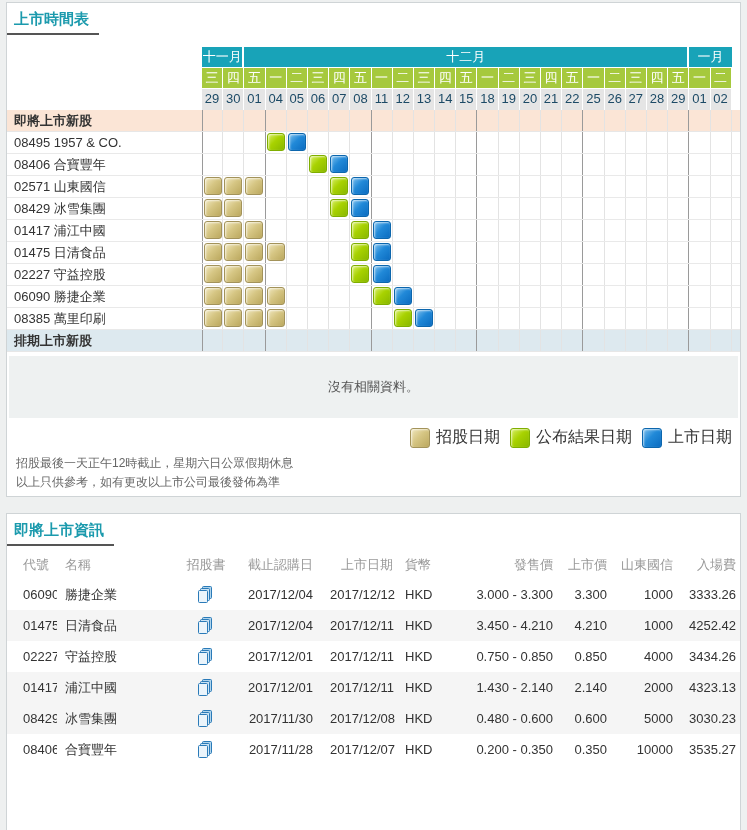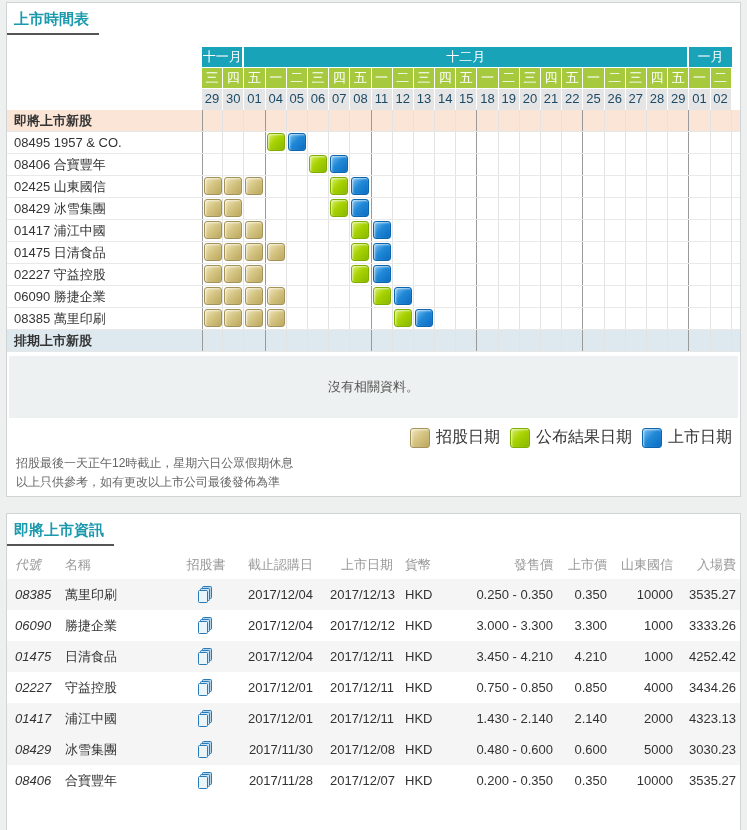--- a/index.html
+++ b/index.html
@@ -41,21 +41,21 @@
   .legend .lg-item { display: flex; align-items: center; gap: 6px; }
   .legend .box { width: 20px; height: 20px; margin: 0; }
   .legend .lg-lab { font-size: 16px; color: #333; }
   .footnote { font-size: 12px; color: #666; margin: 2px 0 4px 9px; line-height: 1.6; }
   
   table { width: 100%; border-collapse: collapse; table-layout: fixed; margin-top: 4px; font-size: 13px; }
   thead th { color: #999; font-weight: normal; height: 29px; }
   tbody td { height: 31px; color: #333; white-space: nowrap; overflow: hidden; }
   tbody tr.odd { background: #F5F5F5; }
   .al { text-align: left; } .ar { text-align: right; } .ac { text-align: center; }
-  .c-code { width: 50px; padding-left: 8px; font-style: italic; }
+  .c-code { width: 50px; padding-left: 16px; }
   .c-name { width: 120px; padding-left: 8px; }
   .c-pros { width: 58px; }
   .c-dead { width: 95px; padding-right: 17px; }
   .c-ldate { width: 68px; padding-right: 5px; }
   .c-curr { width: 50px; padding-left: 7px; }
   .c-offer { width: 108px; padding-right: 3px; }
   .c-lprice { width: 54px; padding-right: 3px; }
   .c-lot { width: 66px; padding-right: 3px; }
   .c-fee { padding-right: 4px; }
   .pros-btn { display: inline-block; width: 18px; height: 18px; cursor: pointer; vertical-align: middle; }
@@ -218,21 +218,21 @@
           <div class="slot wk"></div>
           <div class="slot"></div>
           <div class="slot"></div>
           <div class="slot"></div>
           <div class="slot"></div>
           <div class="slot wk"></div>
           <div class="slot"></div>
           <div class="slot"></div>
         </div>
         <div class="g-row stock-row">
-          <div class="g-lab">02425 山東國信</div>
+          <div class="g-lab">02571 山東國信</div>
           <div class="slot c0">
             <div class="box box-offer"></div>
           </div>
           <div class="slot">
             <div class="box box-offer"></div>
           </div>
           <div class="slot wk">
             <div class="box box-offer"></div>
           </div>
           <div class="slot"></div>
@@ -562,36 +562,20 @@
           <th class="c-dead ar">截止認購日</th>
           <th class="c-ldate ar">上市日期</th>
           <th class="c-curr al">貨幣</th>
           <th class="c-offer ar">發售價</th>
           <th class="c-lprice ar">上市價</th>
           <th class="c-lot ar">山東國信</th>
           <th class="c-fee ar">入場費</th>
         </tr>
       </thead>
     <tbody>
-        <tr class="odd">
-          <td class="c-code al">08385</td>
-          <td class="c-name al">萬里印刷</td>
-          <td class="c-pros ac"><span class="pros-btn"><svg width="18" height="18" viewBox="0 0 18 18" xmlns="http://www.w3.org/2000/svg">
-                <rect x="5.5" y="0.5" width="9" height="12" rx="1" fill="#AFD4EC" stroke="#2A7AB8"></rect>
-                <rect x="3.5" y="2.5" width="9" height="12" rx="1" fill="#CBE4F5" stroke="#2A7AB8"></rect>
-                <rect x="1.5" y="4.5" width="9" height="12" rx="1" fill="#EAF4FB" stroke="#2A7AB8"></rect>
-              </svg></span></td>
-          <td class="c-dead ar">2017/12/04</td>
-          <td class="c-ldate ar">2017/12/13</td>
-          <td class="c-curr al">HKD</td>
-          <td class="c-offer ar">0.250 - 0.350</td>
-          <td class="c-lprice ar">0.350</td>
-          <td class="c-lot ar">10000</td>
-          <td class="c-fee ar">3535.27</td>
-        </tr>
         <tr>
           <td class="c-code al">06090</td>
           <td class="c-name al">勝捷企業</td>
           <td class="c-pros ac"><span class="pros-btn"><svg width="18" height="18" viewBox="0 0 18 18" xmlns="http://www.w3.org/2000/svg">
                 <rect x="5.5" y="0.5" width="9" height="12" rx="1" fill="#AFD4EC" stroke="#2A7AB8"></rect>
                 <rect x="3.5" y="2.5" width="9" height="12" rx="1" fill="#CBE4F5" stroke="#2A7AB8"></rect>
                 <rect x="1.5" y="4.5" width="9" height="12" rx="1" fill="#EAF4FB" stroke="#2A7AB8"></rect>
               </svg></span></td>
           <td class="c-dead ar">2017/12/04</td>
           <td class="c-ldate ar">2017/12/12</td>

